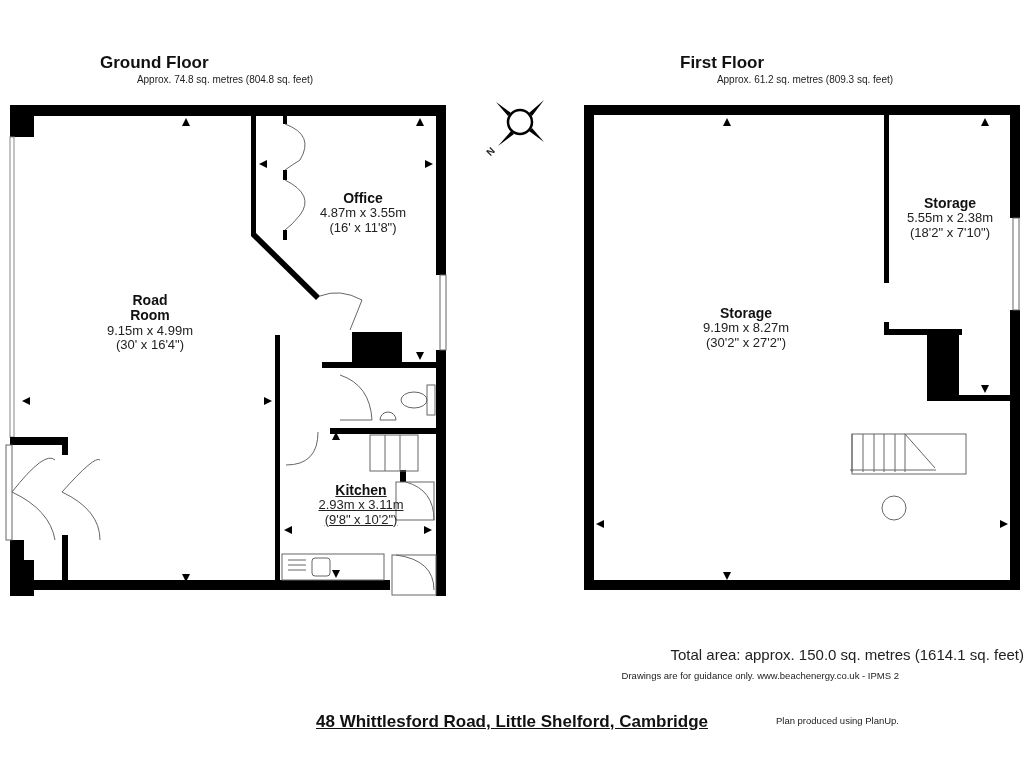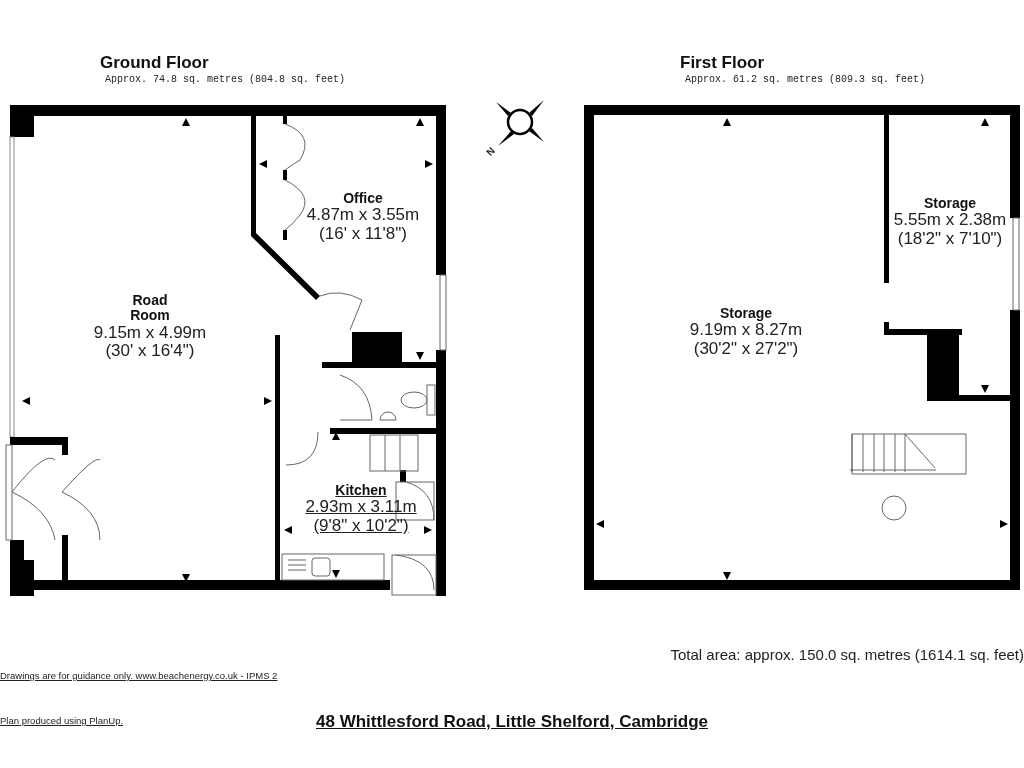--- a/index.html
+++ b/index.html
@@ -1,25 +1,25 @@
 <!DOCTYPE html>
 <html><head>
 <meta charset="utf-8">
 <style>
   html, body { margin:0; padding:0; background:#ffffff; }
   body { width:1024px; height:768px; position:relative; overflow:hidden; font-family:"Liberation Sans", sans-serif; color:#222; }
   .abs { position:absolute; }
   .floor-title { font-weight:bold; font-size:17px; color:#111; }
-  .floor-sub { font-size:10px; color:#222; text-align:center;font-family:Liberation Mono, monospace; }
+  .floor-sub { font-size:10px; color:#222; text-align:center; }
   .room-label { position:absolute; text-align:center; line-height:1.1; }
   .room-name { font-weight:bold; font-size:14px; color:#111; display:block; }
-  .room-dim { font-size:17px; color:#222; display:block; }
+  .room-dim { font-size:13px; color:#222; display:block; }
   svg { position:absolute; left:0; top:0; }
   .total { font-size:15px; color:#222; text-align:right; width:1024px; left:0; }
-  .disclaimer { font-size:9.5px; color:#222; text-align:left; width:899px; left:0; line-height:1.25;text-decoration:underline; }
+  .disclaimer { font-size:9.5px; color:#222; text-align:right; width:899px; left:0; line-height:1.25; }
   .address { font-weight:bold; font-size:17px; color:#111; text-align:center; width:1024px; left:0; }
 </style>
 </head>
 <body>
 
 <div class="abs floor-title" style="left:100px;top:53px;width:250px;">Ground Floor</div>
 <div class="abs floor-sub" style="left:100px;top:74px;width:250px;">Approx. 74.8 sq. metres (804.8 sq. feet)</div>
 <div class="abs floor-title" style="left:680px;top:53px;width:250px;">First Floor</div>
 <div class="abs floor-sub" style="left:680px;top:74px;width:250px;">Approx. 61.2 sq. metres (809.3 sq. feet)</div>
 

